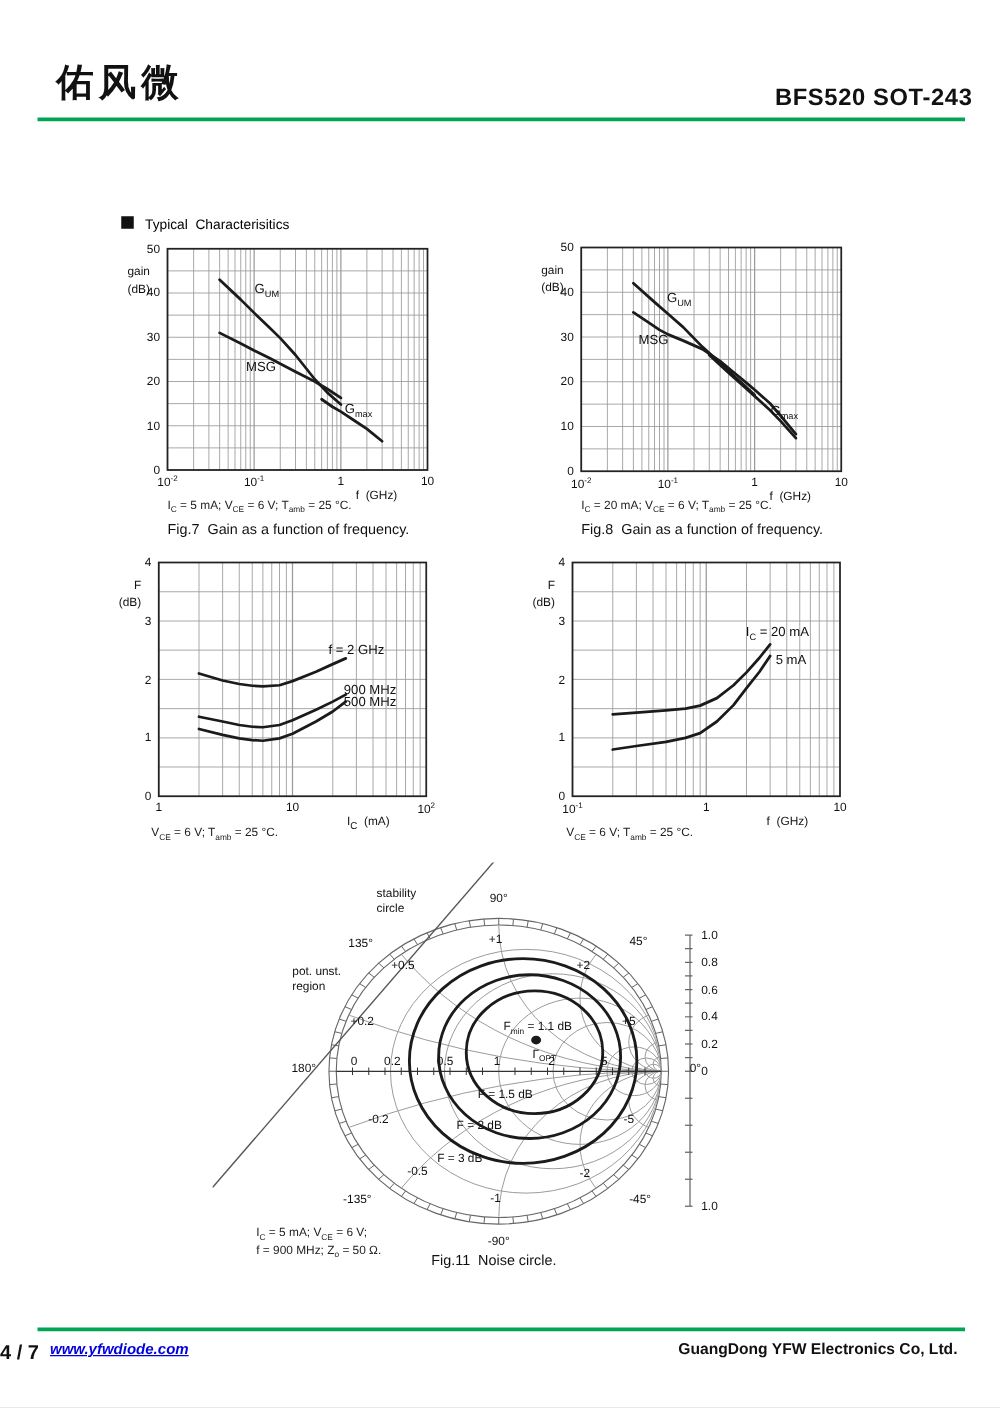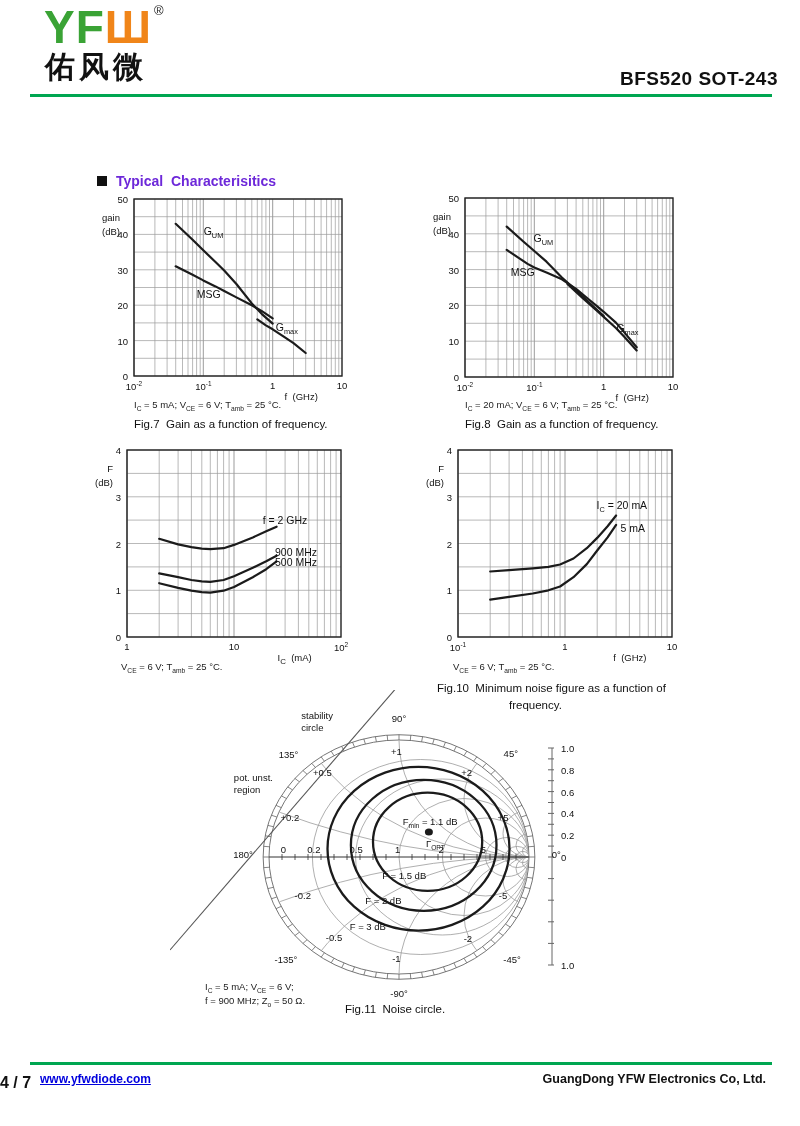--- a/index.html
+++ b/index.html
@@ -8,47 +8,44 @@
   .logo-yfw{position:absolute;left:44px;top:4px;font-weight:bold;font-size:46px;line-height:1.0;letter-spacing:1px;white-space:nowrap;}
   .logo-green{color:#3aa335;}
   .logo-orange{color:#f08519;}
   .logo-reg{font-size:13px;color:#222;vertical-align:28px;margin-left:2px;font-weight:normal;}
   .logo-cn{position:absolute;left:45px;top:50px;font-weight:bold;font-size:30px;letter-spacing:4px;color:#111;line-height:1.1;}
   .doc-title{position:absolute;right:22px;top:68px;font-size:19px;font-weight:bold;color:#111;letter-spacing:0.5px;}
   .rule{position:absolute;left:30px;right:28px;height:3px;background:#00a651;}
   .rule.hdr{top:94px;height:2.5px;}
   .rule.ftr{top:1062px;}
   
-  .sec-head{position:absolute;left:97px;top:173px;font-size:14px;font-weight:bold;color:#6d28d9;}
+  .sec-head{position:absolute;left:97px;top:173px;font-size:11px;font-weight:normal;color:#000000;}
   .sec-square{display:inline-block;width:10px;height:10px;background:#111;margin-right:9px;}
   
   .chart{position:absolute;}
   .tick{position:absolute;font-size:9.5px;line-height:1;color:#111;white-space:nowrap;text-align:right;}
   .clabel{position:absolute;font-size:10.5px;line-height:1.15;color:#111;white-space:nowrap;transform:translate(-50%,-50%);}
   .cond{position:absolute;font-size:9.5px;color:#222;white-space:nowrap;}
   .cond sub,.clabel sub,.caption sub,.smlab sub{font-size:0.7em;}
   .clabel sup,.tick sup{font-size:0.68em;}
   .caption{position:absolute;font-size:11.5px;color:#111;line-height:1.45;}
   .cap2{margin-left:72px;}
   
   .smlab{position:absolute;font-size:9.5px;color:#111;white-space:nowrap;line-height:1.2;}
   .ctr{transform:translate(-50%,-50%);}
   
-  .f-link{position:absolute;left:40px;top:1072px;font-size:12px;font-weight:bold;color:#0000dd;text-decoration:underline;}
+  .f-link{position:absolute;left:40px;top:1072px;font-size:12px;font-weight:bold;color:#0000dd;text-decoration:underline;font-style:italic;}
   .f-page{position:absolute;left:0;right:0;top:1074px;text-align:left;font-size:16px;font-weight:bold;color:#111;}
   .f-company{position:absolute;right:34px;top:1072px;font-size:12.5px;font-weight:bold;color:#111;}
 </style>
 </head>
 <body>
 
 <div class="page">
 
-  <div class="logo-yfw">
-    <span class="logo-green">YF</span><span class="logo-orange">Ш</span><span class="logo-reg">®</span>
-  </div>
   <div class="logo-cn">佑风微</div>
   <div class="doc-title">BFS520 SOT-243</div>
   <div class="rule hdr"></div>
 
   <div class="sec-head">
     <span class="sec-square"></span><span>Typical&nbsp; Characterisitics</span>
   </div>
 
   <div class="chart" style="left: 102px; top: 187px; width: 266px; height: 231px;"><svg width="266" height="231">
         <g transform="translate(32,12)">
@@ -213,24 +210,20 @@
           <line x1="0" x2="214" y1="70.1" y2="70.1" stroke="#9b9b9b" stroke-width="0.7"></line>
           <line x1="0" x2="214" y1="46.8" y2="46.8" stroke="#9b9b9b" stroke-width="0.7"></line>
           <line x1="0" x2="214" y1="23.4" y2="23.4" stroke="#9b9b9b" stroke-width="0.7"></line>
           <line x1="0" x2="214" y1="0.0" y2="0.0" stroke="#9b9b9b" stroke-width="0.7"></line>
           <rect x="0" y="0" width="214" height="187" fill="none" stroke="#222" stroke-width="1.4"></rect>
           <polyline points="32.2,121.5 51.1,120.1 74.8,118.3 90.4,116.9 102.1,114.5 115.5,108.5 128.8,98.2 139.2,87.9 149.6,76.2 158.1,65.5" fill="none" stroke="#1b1b1b" stroke-width="2.2" stroke-linejoin="round" stroke-linecap="round"></polyline>
           <polyline points="32.2,149.6 51.1,146.8 74.8,143.5 90.4,140.3 102.1,136.5 115.5,127.2 128.8,114.1 139.2,100.5 149.6,87.4 158.1,74.8" fill="none" stroke="#1b1b1b" stroke-width="2.2" stroke-linejoin="round" stroke-linecap="round"></polyline>
         </g>
       </svg><div class="tick" style="left: 0px; width: 26px; text-align: right; top: 195px;">0</div><div class="tick" style="left: 0px; width: 26px; text-align: right; top: 148.25px;">1</div><div class="tick" style="left: 0px; width: 26px; text-align: right; top: 101.5px;">2</div><div class="tick" style="left: 0px; width: 26px; text-align: right; top: 54.75px;">3</div><div class="tick" style="left: 0px; width: 26px; text-align: right; top: 8px;">4</div><div class="tick" style="left: 10px; width: 44px; text-align: center; top: 204px;">10<sup>-1</sup></div><div class="tick" style="left: 117px; width: 44px; text-align: center; top: 204px;">1</div><div class="tick" style="left: 224px; width: 44px; text-align: center; top: 204px;">10</div><div class="tick" style="left: 168.92px; width: 70px; text-align: center; top: 215px;">f&nbsp;&nbsp;(GHz)</div><div class="tick" style="left: 0px; top: 24px; line-height: 1.5;">F<br>(dB)</div><div class="clabel" style="left: 195.868px; top: 69.035px;">I<sub>C</sub> = 20 mA</div><div class="clabel" style="left: 206.781px; top: 90.0725px;">5 mA</div></div>
   <div class="cond" style="left:453px;top:661px;">V<sub>CE</sub> = 6 V; T<sub>amb</sub> = 25 °C.</div>
-  <div class="caption" style="left:437px;top:680px;">
-    <span>Fig.10&nbsp;&nbsp;Minimum noise figure as a function of</span><br>
-    <span class="cap2">frequency.</span>
-  </div>
 
   <div class="chart" style="left: 170px; top: 690px; width: 450px; height: 330px;"><svg width="450" height="330">
         <defs>
           <clipPath id="uc">
             <ellipse cx="229" cy="167" rx="129.4" ry="116.4"></ellipse>
           </clipPath>
         </defs>
         <ellipse cx="229" cy="167" rx="130" ry="117" fill="none" stroke="#666666" stroke-width="0.9"></ellipse>
         <ellipse cx="229" cy="167" rx="135.85" ry="122.26499999999999" fill="none" stroke="#666666" stroke-width="0.9"></ellipse>
         <line x1="359.0" y1="167.0" x2="364.9" y2="167.0" stroke="#666666" stroke-width="0.8"></line>

